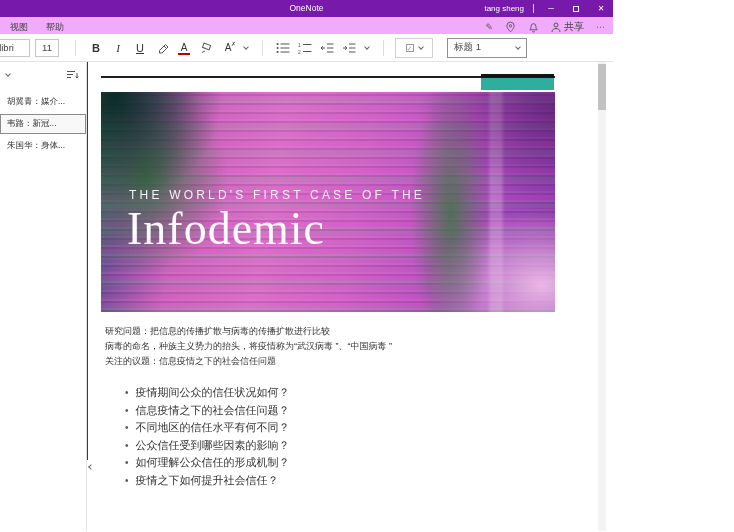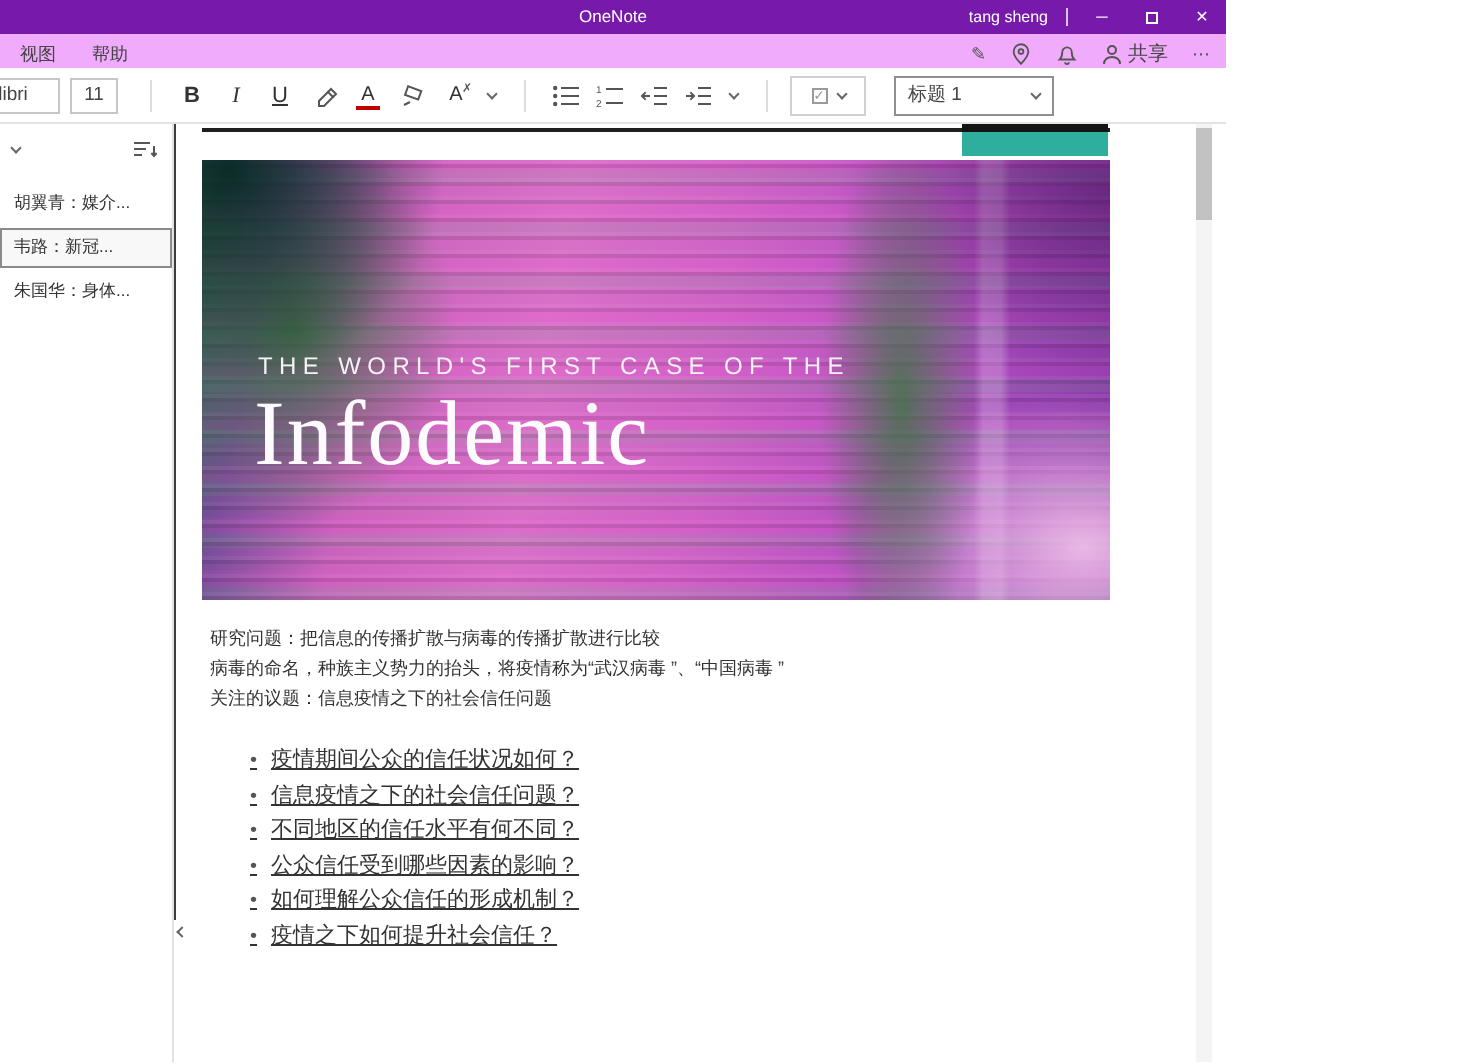--- a/index.html
+++ b/index.html
@@ -117,21 +117,21 @@
     white-space: nowrap; overflow: hidden;
     border: 1px solid transparent;
   }
   .sb-item.selected { border-color: #8a8a8a; background: #f8f8f8; }
 
   
   .content { position: relative; flex: 1; background: #fff; overflow: hidden; }
   .vline { position: absolute; left: 0; top: 0; width: 1px; height: 398px; background: #3c3c3c; }
   .vline-arrow { position: absolute; left: 2px; top: 393px; }
 
-  .page { position: absolute; left: 14px; top: 0; width: 454px; }
+  .page { position: absolute; left: 14px; top: 12px; width: 454px; }
 
   .clip-area { position: relative; height: 16px; }
   .clip-line { position: absolute; left: 0; right: 0; top: 2px; height: 2px; background: #1f1f1f; }
   .clip-box { position: absolute; right: 1px; top: 0; width: 73px; height: 16px; background: #2fae9e; border-top: 4px solid #141414; }
 
   .hero {
     position: relative; width: 454px; height: 220px; margin-top: 2px; overflow: hidden;
     background:
       radial-gradient(circle at 3% 2%, rgba(8,40,36,0.95) 0%, rgba(8,40,36,0) 22%),
       radial-gradient(ellipse 18% 45% at 10% 38%, rgba(52,110,60,0.85) 0%, rgba(52,110,60,0) 100%),
@@ -149,21 +149,21 @@
   }
   .hero-title {
     position: absolute; left: 26px; top: 112px;
     font-family: "Liberation Serif", serif;
     font-size: 46px; line-height: 1.1; letter-spacing: 1px; color: #fcfafc;
   }
 
   .paras { margin: 12px 0 0 4px; font-size: 9px; line-height: 15px; color: #333; }
   .page-heading { margin: 18px 0 0 28px; font-size: 15px; font-weight: 700; color: #222; }
   .bullet-list { margin: 15px 0 0 24px; list-style: none; }
-  .bullet-list li { font-size: 11px; line-height: 17.5px; color: #333; text-decoration: underline; }
+  .bullet-list li { font-size: 11px; line-height: 17.5px; color: #333; }
   .bullet-list li::before { content: "\2022"; color: #555; margin-right: 7px; font-size: 10px; }
 
   .scrollbar {
     position: absolute; left: 511px; top: 0; bottom: 0; width: 8px;
     background: #f4f4f4;
   }
   .scroll-thumb { position: absolute; left: 0; top: 2px; width: 8px; height: 46px; background: #c2c2c2; }
 
   svg { display: block; }
 </style>

